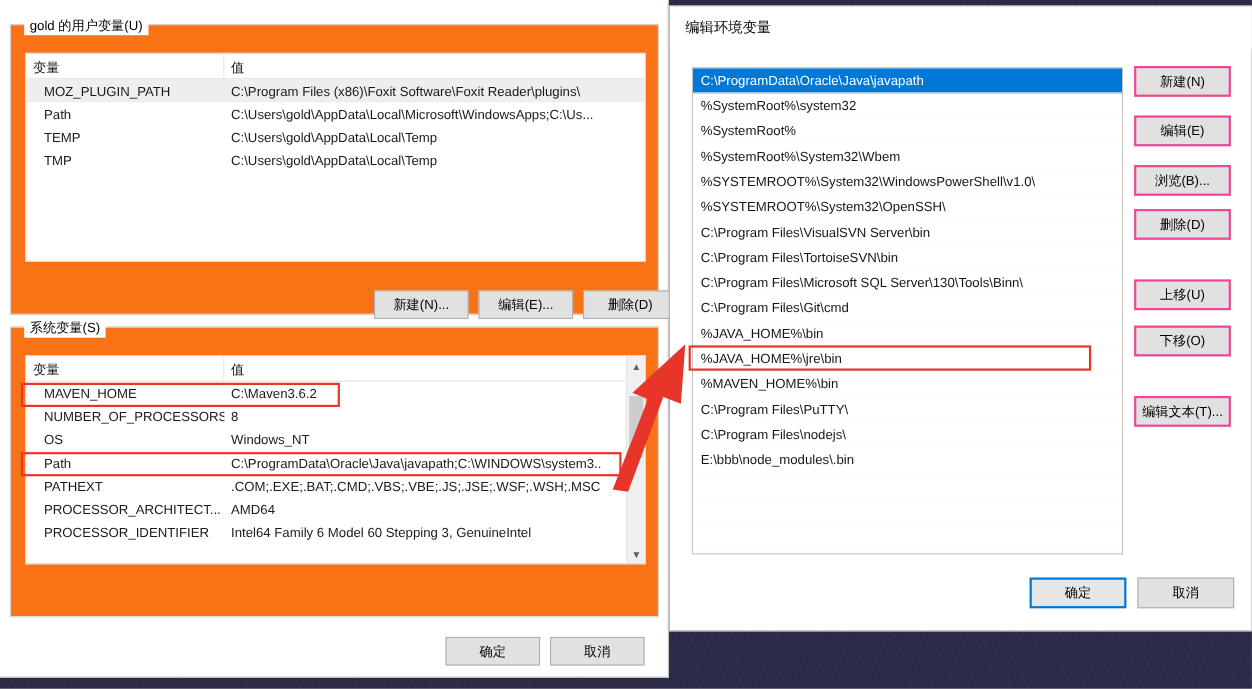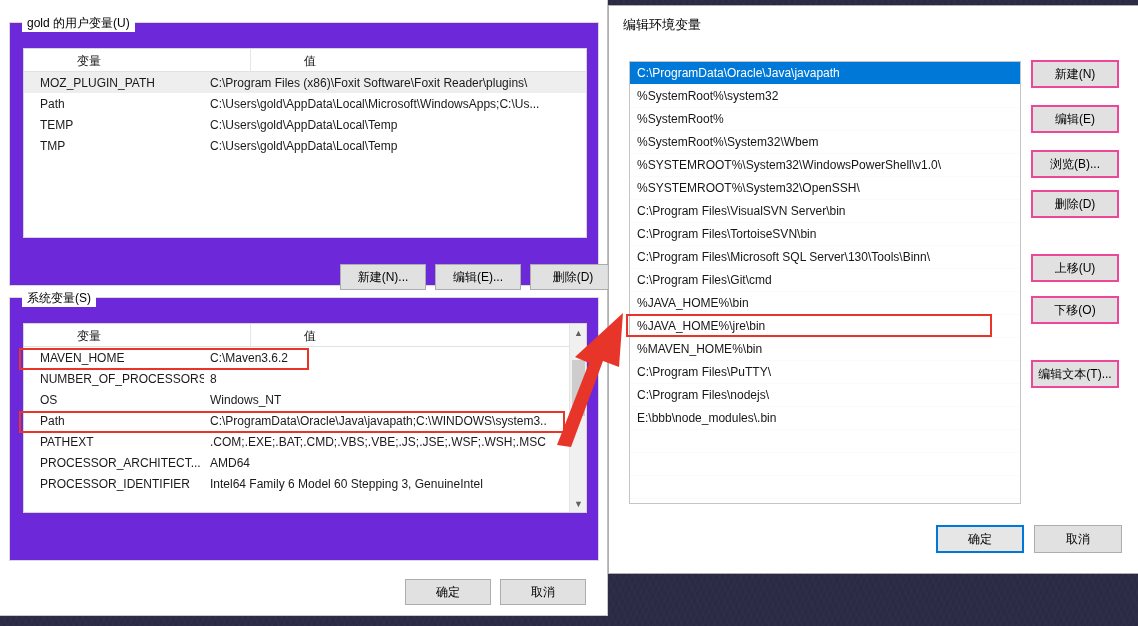--- a/index.html
+++ b/index.html
@@ -25,21 +25,21 @@
     position: absolute; left: 0; top: 0;
     width: 608px; height: 616px;
     background: #ffffff;
     border: 1px solid #c8c8c8;
     border-left: none; border-top: none;
   }
 
   .groupbox {
     position: absolute;
     border: 1px solid #d9d9d9;
-    background: #6d28d9;
+    background: #f97316;
   }
   .groupbox > .gb-label {
     position: absolute;
     top: -8px; left: 12px;
     background: #ffffff;
     padding: 0 5px;
     font-size: 12px;
     color: #000000;
     white-space: nowrap;
   }
@@ -61,21 +61,21 @@
   .vt-head {
     display: flex;
     height: 23px;
     border-bottom: 1px solid #e2e2e2;
     background: #ffffff;
   }
   .vt-head .th {
     font-size: 12px;
     color: #111;
     padding: 3px 0 0 6px;
-    display: flex; align-items: center; margin-left: 47px;
+    display: flex; align-items: center;
   }
   .vt-head .th.c1 { width: 180px; border-right: 1px solid #e5e5e5; }
   .vt-head .th.c2 { flex: 1; }
 
   .vt-body { position: relative; }
   .vt-row {
     display: flex;
     height: 21px;
     align-items: center;
     font-size: 12px;

